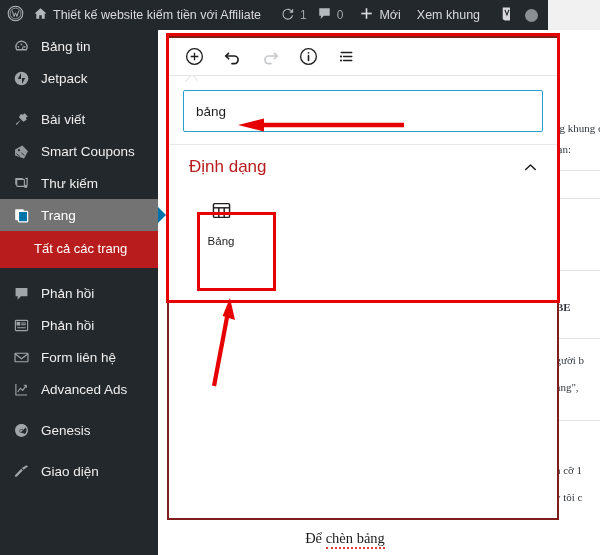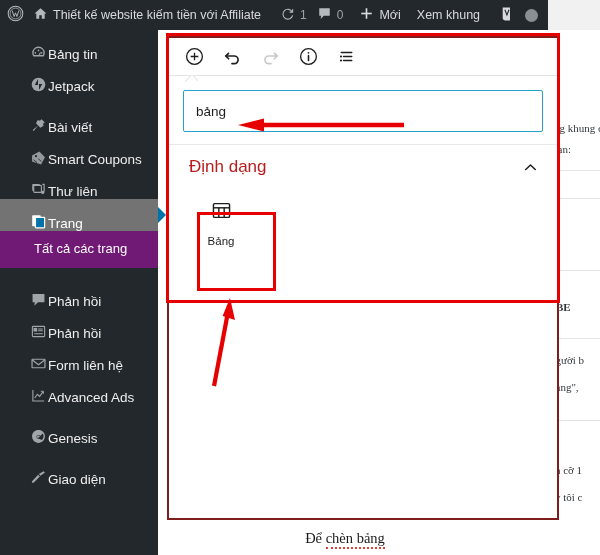--- a/index.html
+++ b/index.html
@@ -24,32 +24,32 @@
   .ab-text { color:#d8dade; font-size:12.5px; }
   .ab-avatar { width:13px; height:13px; border-radius:50%; background:#8a8f94; display:inline-block; }
 
   
   .sidebar {
     position:absolute; top:30px; left:0; width:158px; height:525px;
     background:#23282d;
     z-index:40;
   }
   .menu-item {
-    position:relative; display:flex; align-items:flex-end; 
-    height:32px; padding-left:28px; color:#eee; font-size:13.5px; white-space:nowrap;
+    position:relative; display:flex; align-items:center; gap:10px;
+    height:32px; padding-left:11px; color:#eee; font-size:13.5px; white-space:nowrap;
   }
   .menu-item .mi-icon { width:20px; height:20px; display:flex; align-items:center; justify-content:center; color:#a0a5aa; flex:0 0 20px;}
   .menu-item.active { background:#737373; color:#fff; }
   .menu-item.active .mi-icon { color:#fff; }
   .menu-item.active::after {
     content:""; position:absolute; right:-8px; top:50%; transform:translateY(-50%);
     border-style:solid; border-width:8px 0 8px 8px;
     border-color:transparent transparent transparent #0073aa;
   }
-  .submenu { background:#701a75; padding:6px 0 8px 0; }
+  .submenu { background:#b91c1c; padding:6px 0 8px 0; }
   .submenu-item { padding:4px 0 4px 34px; font-size:13px; color:#fff; white-space:nowrap; }
   .submenu-item.dim { color:#b4b9be; }
   .menu-gap { height:9px; }
 
   
   .editor-bg {
     position:absolute; top:30px; left:158px; width:442px; height:525px;
     background:#f1f1f1; overflow:hidden;
   }
   .editor-canvas {
@@ -261,21 +261,21 @@
 
     <div class="menu-item">
       <span class="mi-icon">
         <svg width="17" height="17" viewBox="0 0 20 20" fill="currentColor">
           <rect x="2.6" y="3.4" width="9" height="8.2" rx="1"></rect>
           <rect x="4.4" y="5.2" width="9" height="8.2" rx="1" fill="#23282d" stroke="currentColor" stroke-width="1.3"></rect>
           <path d="M14.6 4 L16.6 4 L16.6 12.6" stroke="currentColor" stroke-width="1.4" fill="none"></path>
           <circle cx="15" cy="13.4" r="1.9"></circle>
         </svg>
       </span>
-      <span>Thư liên</span>
+      <span>Thư kiếm</span>
     </div>
 
     <div class="menu-item active">
       <span class="mi-icon">
         <svg width="17" height="17" viewBox="0 0 20 20" fill="currentColor">
           <rect x="2.6" y="2.6" width="10" height="13" rx="0.8"></rect>
           <rect x="6.4" y="5.2" width="10.8" height="12.2" rx="0.8" fill="#0073aa" stroke="currentColor" stroke-width="1.5"></rect>
         </svg>
       </span>
       <span>Trang</span>

